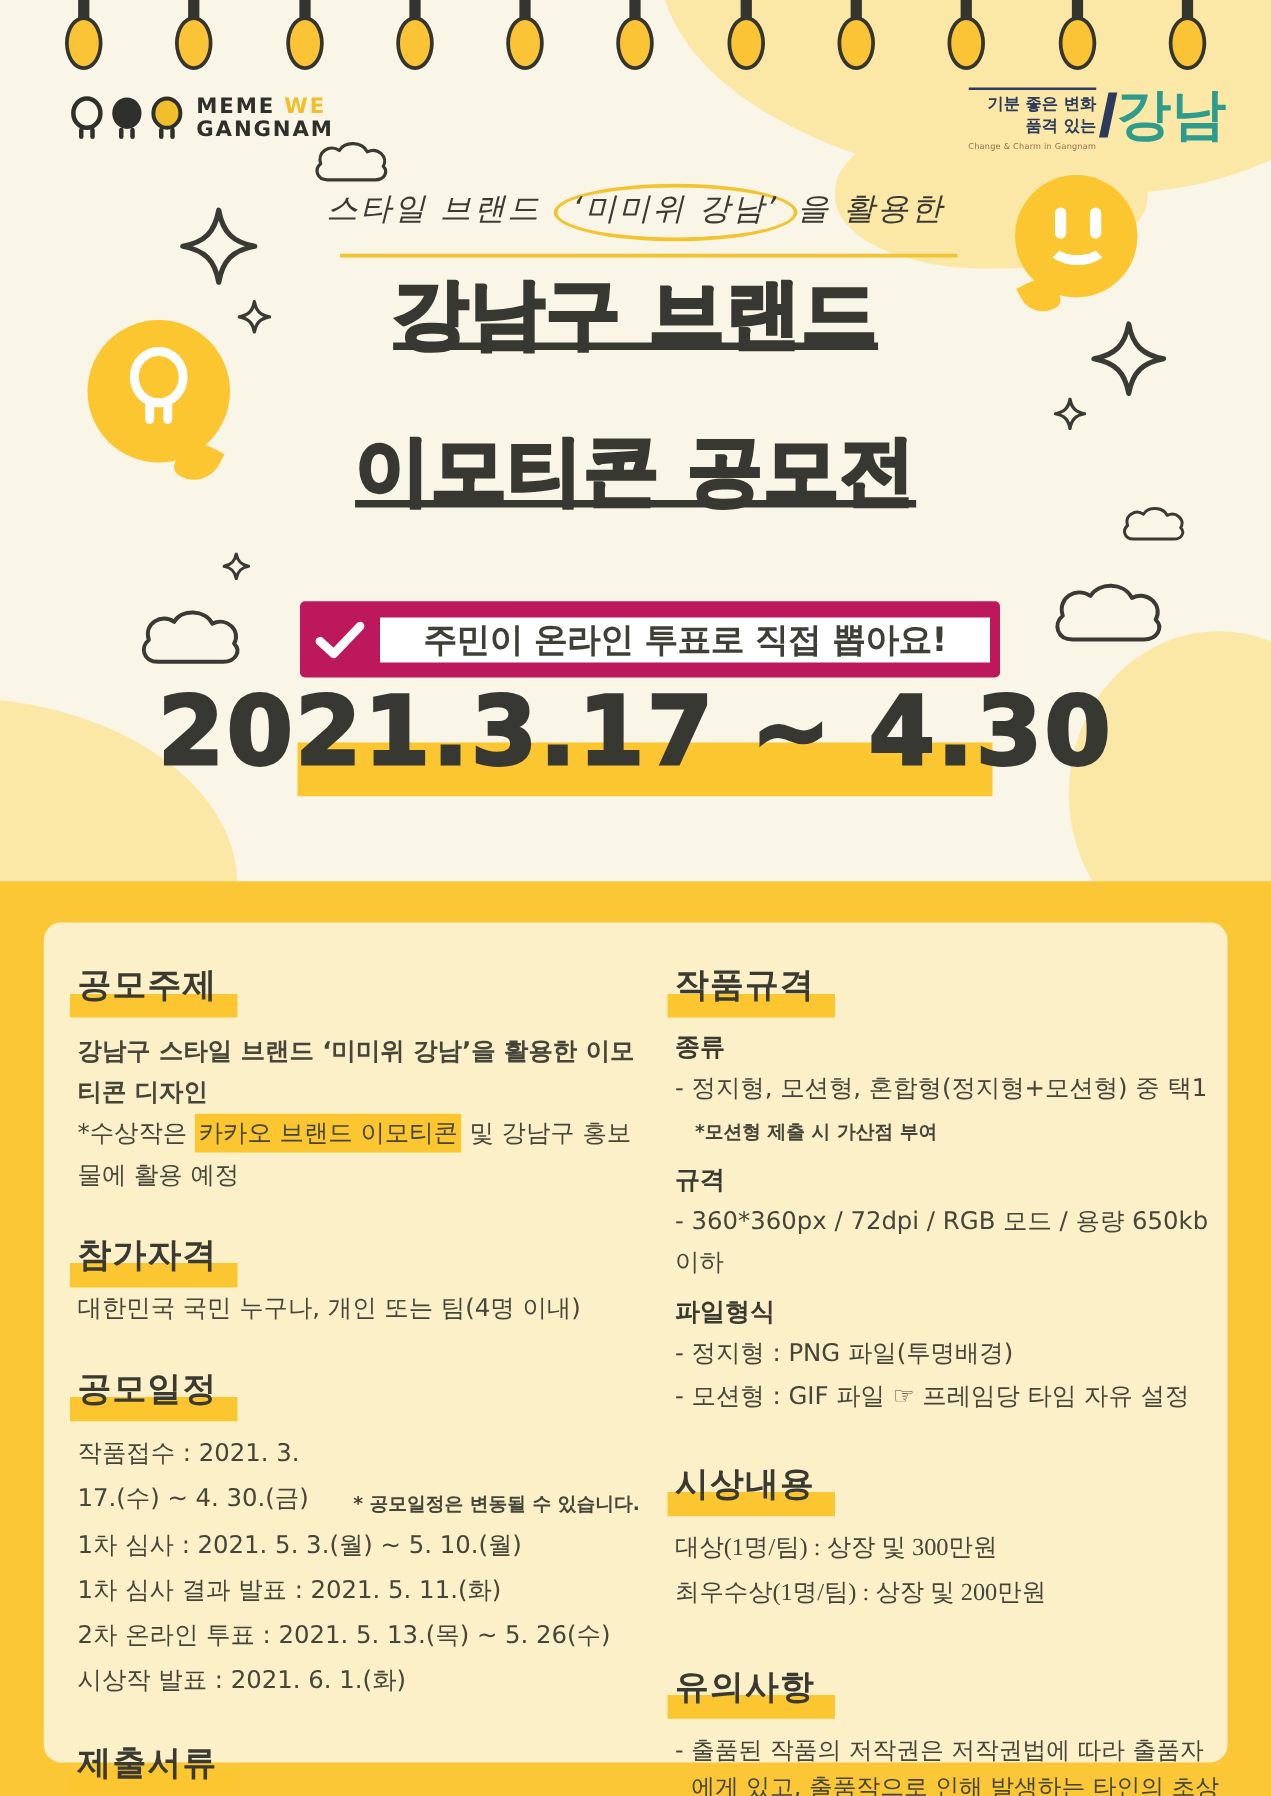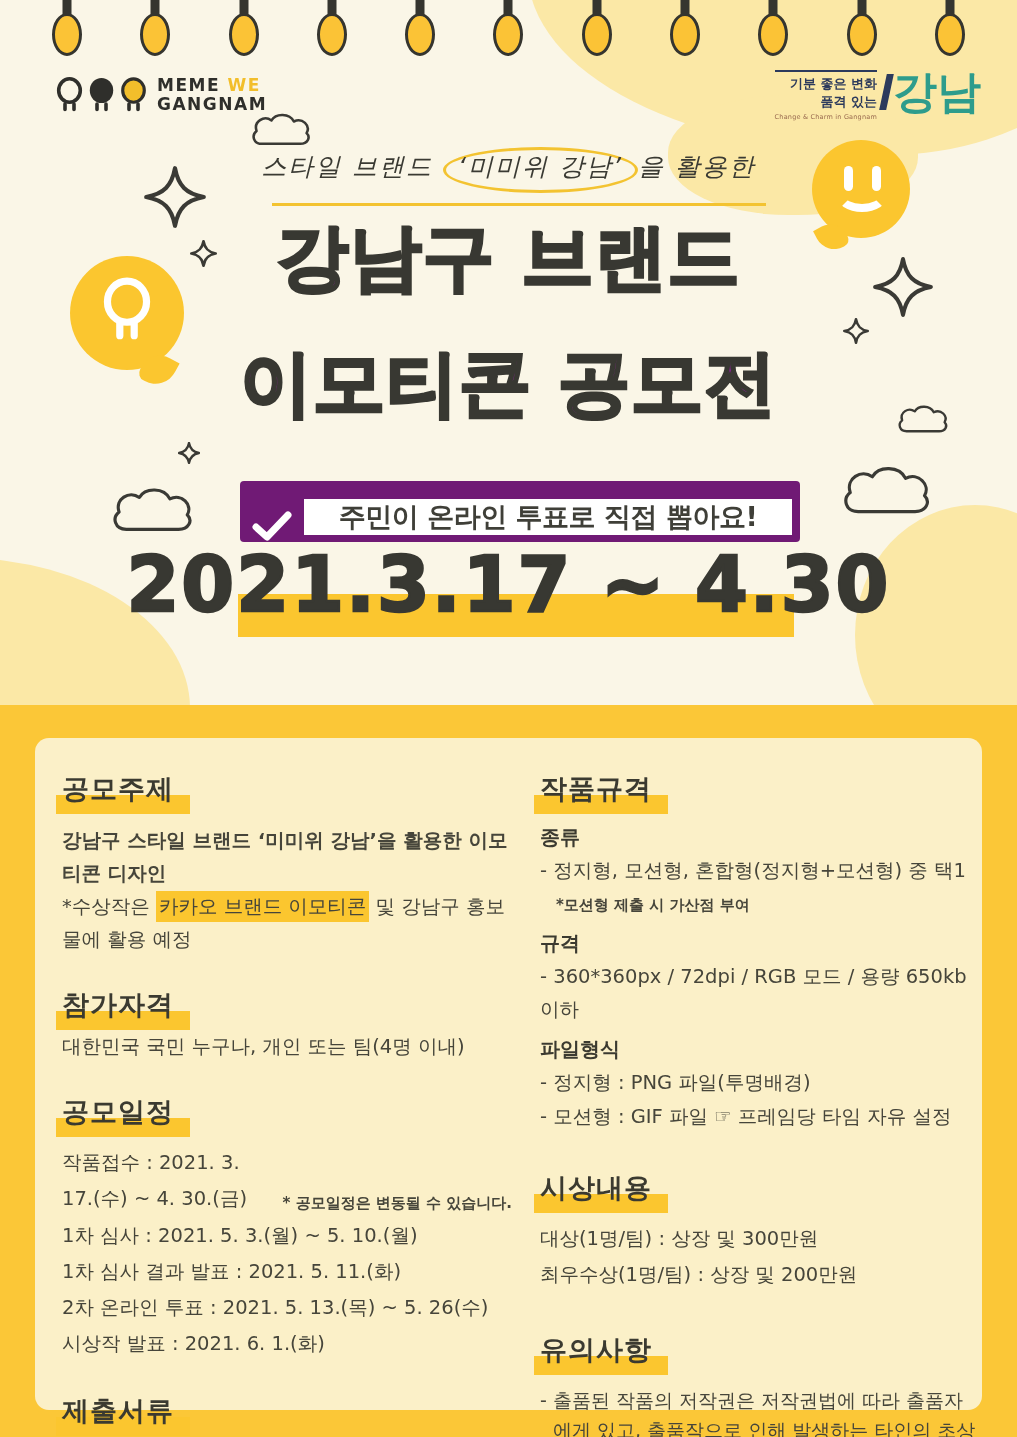--- a/index.html
+++ b/index.html
@@ -55,27 +55,27 @@
            border:8px solid transparent; border-bottom:8px solid #fff; border-radius:50%; }
 
   
   .handwritten { position:absolute; top:150px; left:0; width:100%; text-align:center;
                  font-size:25px; font-style:italic; letter-spacing:2px; color:#3A3A33; z-index:4; }
   .hand-circle { border:3px solid #F3C331; border-radius:50%; padding:2px 12px 9px; }
   .hand-underline { position:absolute; top:203px; left:272px; width:494px; height:3px;
                     background:#F3C331; z-index:2; }
 
   
-  .title { position:absolute; left:0; width:100%; text-align:center; font-size:72px; font-weight:900;
-           color:#a21caf; -webkit-text-stroke:3px #383832; letter-spacing:1px; line-height:1.1; z-index:2; }
+  .title { position:absolute; left:0; width:100%; text-align:center; font-size:60px; font-weight:900;
+           color:#0c4a6e; -webkit-text-stroke:3px #383832; letter-spacing:1px; line-height:1.1; z-index:2;text-decoration:underline; }
   .title1 { top:218px; } .title2 { top:344px; }
 
   
-  .banner { position:absolute; top:481px; left:240px; width:560px; height:61px; background:#701a75;
-            border-radius:4px; display:flex; align-items:flex-end; z-index:4; }
+  .banner { position:absolute; top:481px; left:240px; width:560px; height:61px; background:#be185d;
+            border-radius:4px; display:flex; align-items:center; z-index:4; }
   .banner-check { width:64px; display:flex; align-items:center; justify-content:center; }
   .banner-box { flex:1; margin:7px 8px 7px 0; background:#FFFFFF; display:flex; align-items:center;
             justify-content:center; font-size:27px; font-weight:700; color:#3F3F38; letter-spacing:-.5px; }
 
   
   .date-bar { position:absolute; top:594px; left:238px; width:556px; height:43px; background:#FBC62F; z-index:2; }
   .date-text { position:absolute; top:540px; left:0; width:100%; text-align:center; font-size:76px;
                font-weight:900; color:#383832; -webkit-text-stroke:2.5px #383832; letter-spacing:2px; z-index:3; }
 
   
@@ -275,21 +275,21 @@
         <span>- 정지형, 모션형, 혼합형(정지형+모션형) 중 택1</span>
         <span class="small-note">*모션형 제출 시 가산점 부여</span>
       </div>
       <div class="sub-label">규격</div>
       <div>- 360*360px / 72dpi / RGB 모드 / 용량 650kb 이하</div>
       <div class="sub-label">파일형식</div>
       <div>- 정지형 : PNG 파일(투명배경)</div>
       <div>- 모션형 : GIF 파일 ☞ 프레임당 타임 자유 설정</div>
     </div>
 
-    <div style="margin-top:32px;">
+    <div style="margin-top:32px;font-family:Liberation Serif, serif;">
       <span class="sec-h">시상내용</span>
       <div class="awards-list" style="margin-top:8px;">
         <div>대상(1명/팀) : 상장 및 300만원</div>
         <div>최우수상(1명/팀) : 상장 및 200만원</div>
       </div>
     </div>
 
     <div style="margin-top:34px;">
       <span class="sec-h">유의사항</span>
       <div style="margin-top:10px;">

